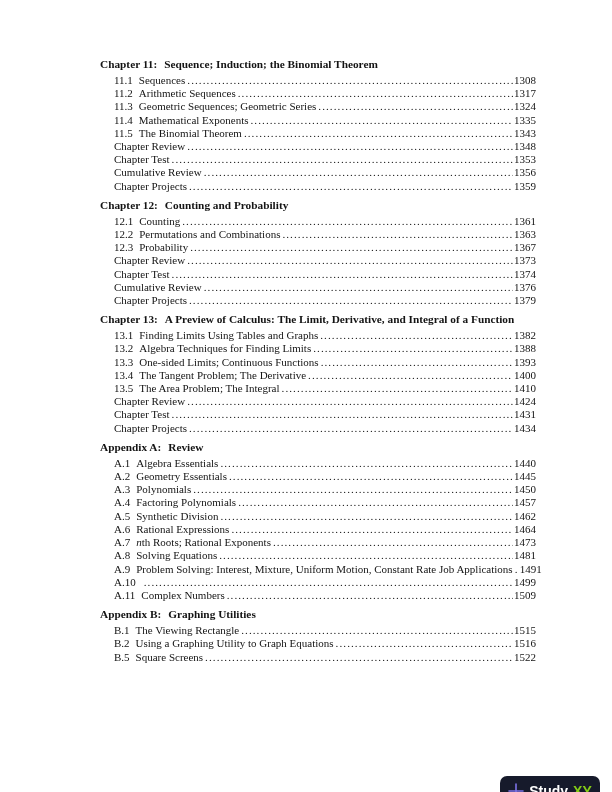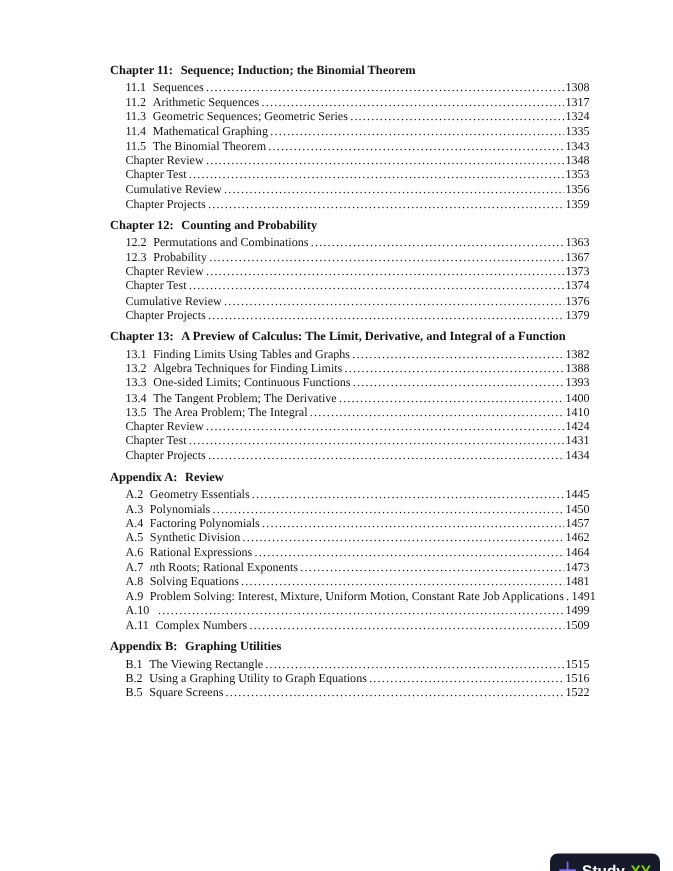--- a/index.html
+++ b/index.html
@@ -92,21 +92,21 @@
 
   <div class="row">
     <span class="num">11.3</span>
           <span class="title">Geometric Sequences; Geometric Series</span>
           <span class="leader"></span>
           <span class="pg">1324</span>
   </div>
 
   <div class="row">
     <span class="num">11.4</span>
-          <span class="title">Mathematical Graphing</span>
+          <span class="title">Mathematical Exponents</span>
           <span class="leader"></span>
           <span class="pg">1335</span>
   </div>
 
   <div class="row">
     <span class="num">11.5</span>
           <span class="title">The Binomial Theorem</span>
           <span class="leader"></span>
           <span class="pg">1343</span>
   </div>
@@ -135,20 +135,26 @@
           <span class="pg">1359</span>
   </div>
 </div>
   </section>
 
   <section class="toc-section">
     <h2 class="heading">
       <span class="h-prefix">Chapter 12:</span><span class="h-title">Counting and Probability</span>
     </h2>
     <div class="entries">
+  <div class="row">
+    <span class="num">12.1</span>
+          <span class="title">Counting</span>
+          <span class="leader"></span>
+          <span class="pg">1361</span>
+  </div>
 
   <div class="row">
     <span class="num">12.2</span>
           <span class="title">Permutations and Combinations</span>
           <span class="leader"></span>
           <span class="pg">1363</span>
   </div>
 
   <div class="row">
     <span class="num">12.3</span>
@@ -241,20 +247,26 @@
           <span class="pg">1434</span>
   </div>
 </div>
   </section>
 
   <section class="toc-section">
     <h2 class="heading">
       <span class="h-prefix">Appendix A:</span><span class="h-title">Review</span>
     </h2>
     <div class="entries">
+  <div class="row">
+    <span class="num">A.1</span>
+          <span class="title">Algebra Essentials</span>
+          <span class="leader"></span>
+          <span class="pg">1440</span>
+  </div>
 
   <div class="row">
     <span class="num">A.2</span>
           <span class="title">Geometry Essentials</span>
           <span class="leader"></span>
           <span class="pg">1445</span>
   </div>
 
   <div class="row">
     <span class="num">A.3</span>

